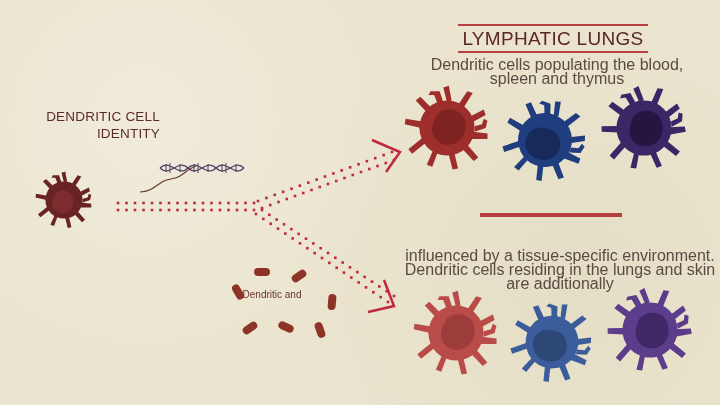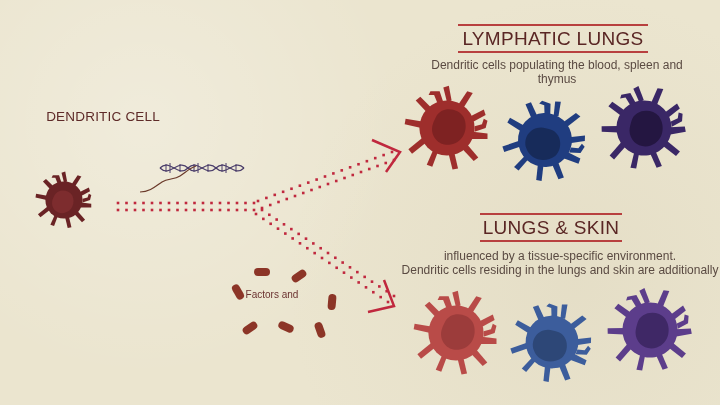--- a/index.html
+++ b/index.html
@@ -10,53 +10,53 @@
     #ebe5cf;}
   .abs{position:absolute;}
   .title-left{left:0;top:108px;width:160px;text-align:right;color:#5e2a28;font-size:13.5px;line-height:17px;letter-spacing:0.2px;}
   .dev-label{left:148px;top:126px;width:110px;text-align:center;color:#6b3230;font-size:10px;line-height:13px;}
   .microbes-label{left:222px;top:288px;width:100px;text-align:center;color:#6b3230;font-size:10px;line-height:13px;}
   .section-head{text-align:center;color:#5a2624;font-size:19px;letter-spacing:0.3px;}
   .section-head .rule{height:2px;background:#b8403f;}
   .section-head .txt{padding:2px 0 1px 0;}
   .lymph-head{left:458px;top:24px;width:190px;}
   .lungs-head{left:480px;top:213px;width:142px;}
-  .desc{text-align:center;color:#5a4a42;font-size:12px;line-height:14px;}
+  .desc{text-align:center;color:#5a4a42;font-size:16px;line-height:14px;}
   .lymph-desc{left:412px;top:58px;width:290px;}
   .lungs-desc{left:400px;top:249px;width:320px;}
   svg.full{position:absolute;left:0;top:0;}
 </style>
 </head>
 <body>
 
 <div class="bg"></div>
 
 <div class="abs title-left">
   <div>DENDRITIC CELL</div>
+  <div>IDENTITY</div>
 </div>
 
 <div class="abs dev-label">
 </div>
 
 <div class="abs microbes-label">
-  <div>Factors and</div>
+  <div>Dendritic and</div>
 </div>
 
 <div class="abs section-head lymph-head">
   <div class="rule"></div>
   <div class="txt">LYMPHATIC LUNGS</div>
   <div class="rule"></div>
 </div>
 <div class="abs desc lymph-desc">
   <div>Dendritic cells populating the blood, spleen and thymus</div>
 </div>
 
 <div class="abs section-head lungs-head">
   <div class="rule"></div>
-  <div class="txt">LUNGS &amp; SKIN</div>
   <div class="rule"></div>
 </div>
 <div class="abs desc lungs-desc">
   <div>influenced by a tissue-specific environment.</div>
   <div>Dendritic cells residing in the lungs and skin are additionally</div>
 </div>
 
 <svg class="full" width="720" height="405" viewBox="0 0 720 405">
   <defs>
     <g id="cell">

